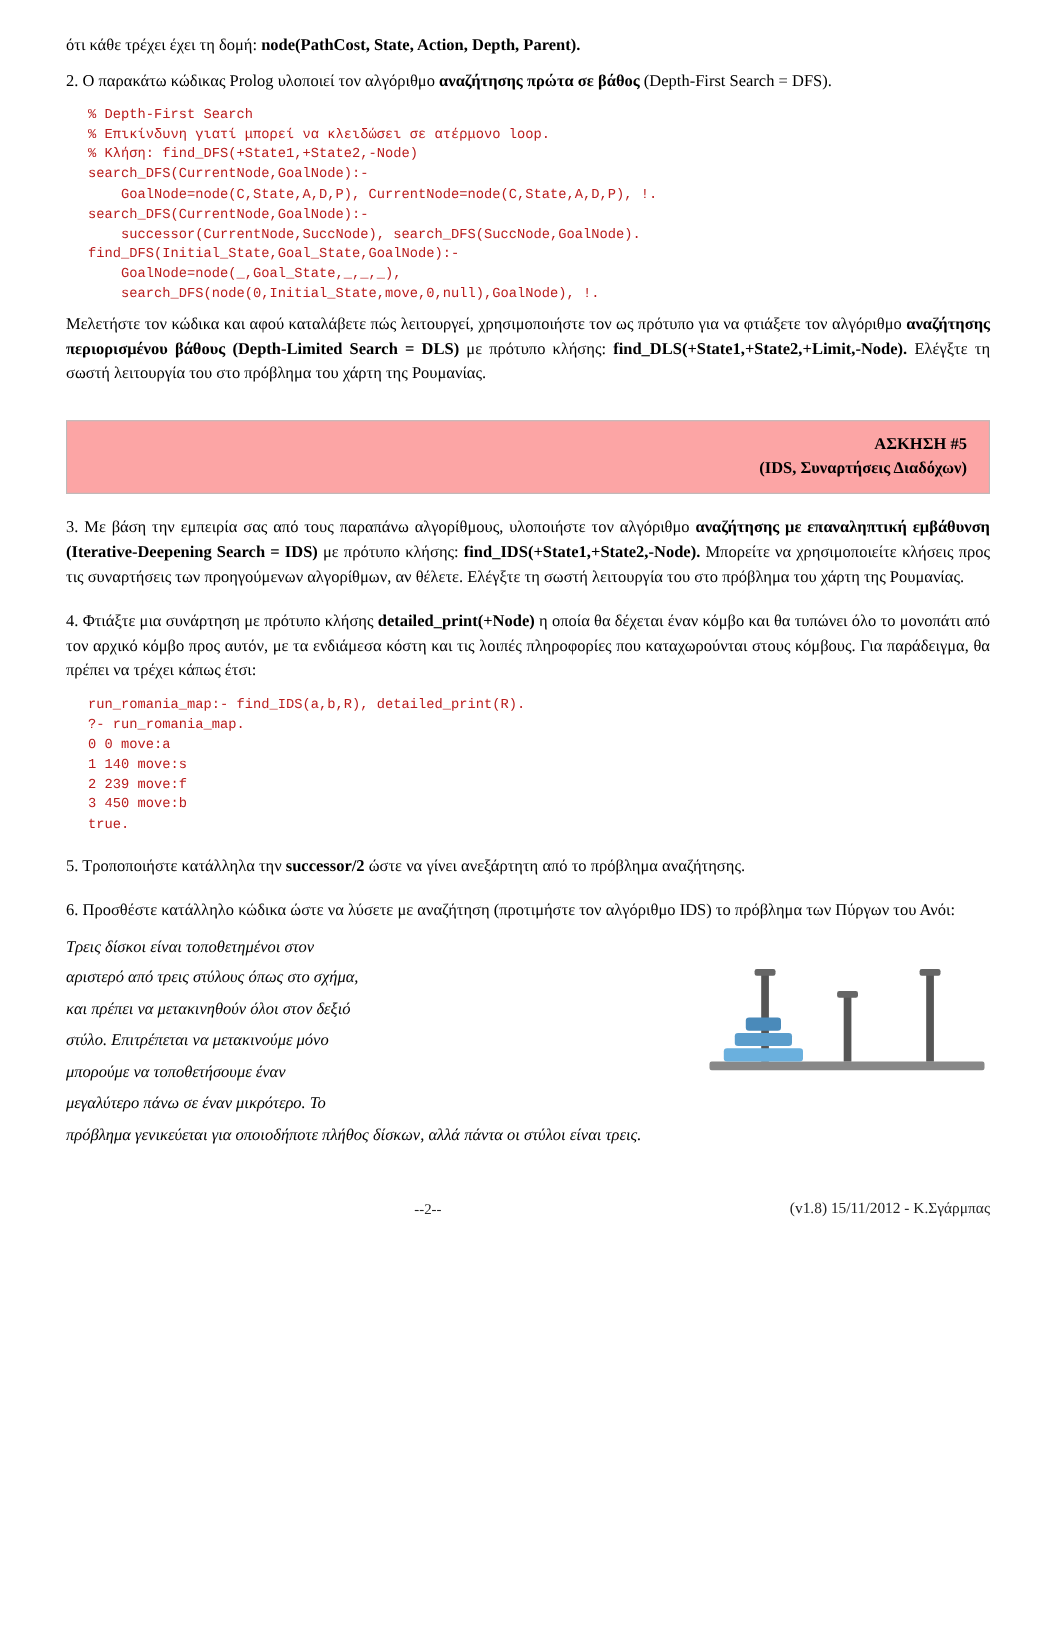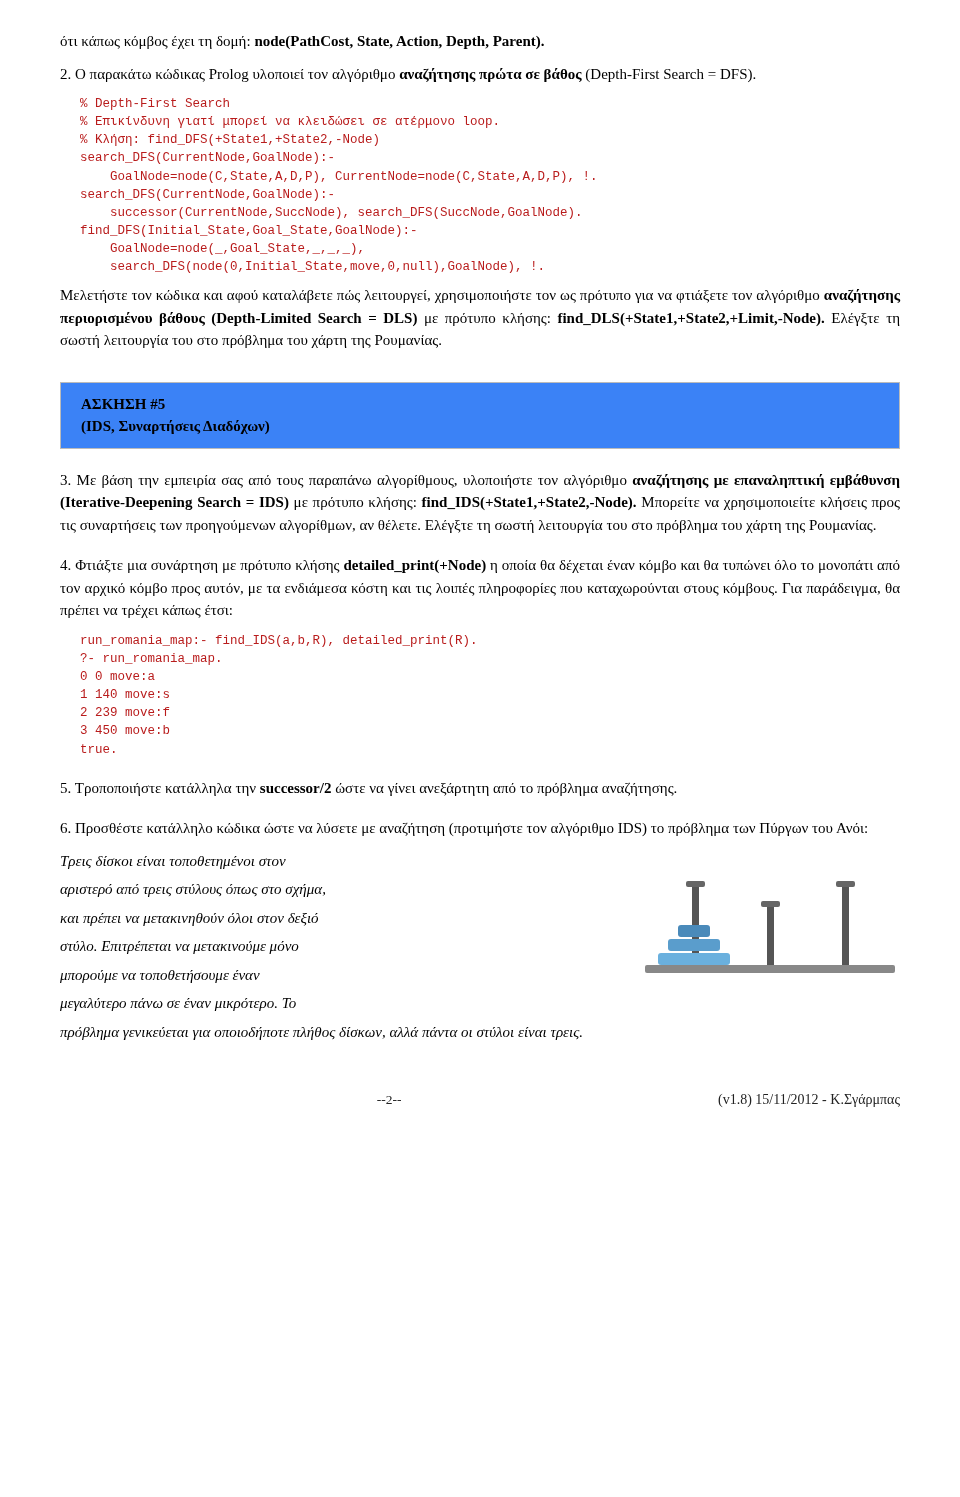--- a/index.html
+++ b/index.html
@@ -23,23 +23,23 @@
     }
     .code-block {
       font-family: "Courier New", Courier, monospace;
       font-size: 12.5px;
       line-height: 1.45;
       margin: 8px 0 8px 20px;
       white-space: pre;
       color: #b91c1c;
     }
     .section-header {
-      background: #3b82f6;
+      background: #fca5a5;
       border: 1px solid #bbb;
-      text-align: left;
+      text-align: right;
       padding: 10px 20px;
       margin: 30px 0 20px 0;
       font-size: 15px;
       font-weight: bold;
     }
     .numbered-item {
       margin-bottom: 18px;
     }
     b, strong {
       font-weight: bold;
@@ -83,21 +83,21 @@
       display: table;
       clear: both;
     }
   </style>
 </head>
 <body>
 
 <div class="page-content">
 
   <p>
-    <span>ότι κάπως κόμβος έχει τη δομή: </span><strong>node(PathCost, State, Action, Depth, Parent).</strong>
+    <span>ότι κάθε τρέχει έχει τη δομή: </span><strong>node(PathCost, State, Action, Depth, Parent).</strong>
   </p>
 
   <div class="numbered-item">
     <p>
       <span>2.</span>
       <span>Ο παρακάτω κώδικας Prolog υλοποιεί τον αλγόριθμο </span><strong>αναζήτησης πρώτα σε βάθος</strong><span> (Depth-First Search = DFS).</span>
     </p>
     <div class="code-block">% Depth-First Search
 % Επικίνδυνη γιατί μπορεί να κλειδώσει σε ατέρμονο loop.
 % Κλήση: find_DFS(+State1,+State2,-Node)

